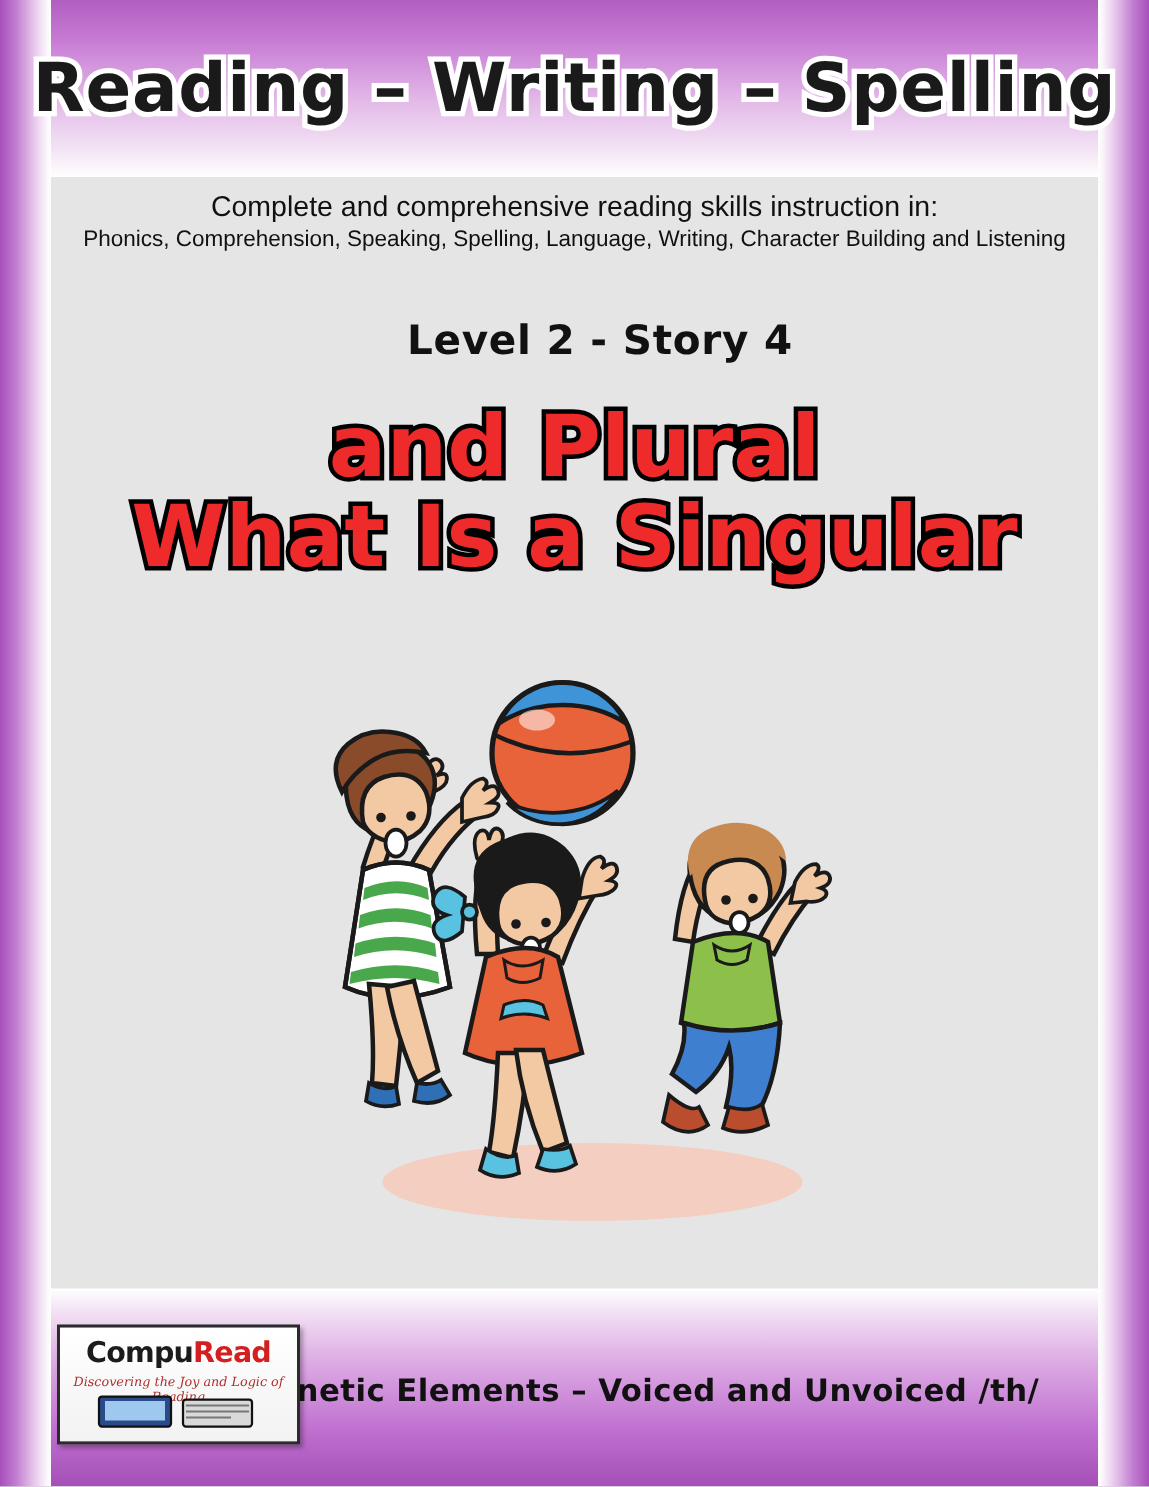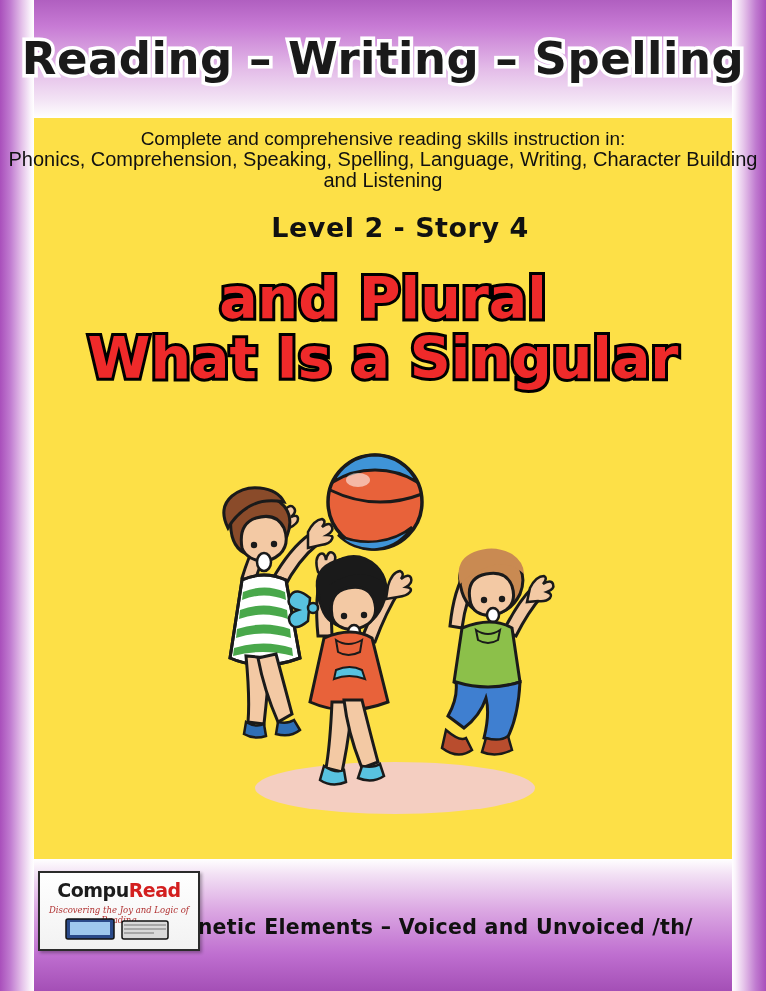--- a/index.html
+++ b/index.html
@@ -12,21 +12,21 @@
     height: 991px;
     font-family: "Liberation Sans", sans-serif;
     overflow: hidden;
   }
 
   .cover {
     position: relative;
     width: 766px;
     height: 991px;
     box-sizing: border-box;
-    background: #fde047;
+    background: #e5e5e5;
   }
 
   
   .frame-top {
     position: absolute;
     left: 0; top: 0;
     width: 766px; height: 118px;
     background: linear-gradient(to bottom, #b05fc0 0%, #c77ad4 22%, #e3bbe8 58%, #f3e4f5 85%, #ffffff 100%);
   }
   .frame-bottom {
@@ -72,21 +72,21 @@
     z-index: 5;
   }
   .subtitle-line1 {
     font-family: "Liberation Sans", sans-serif;
     font-size: 19px;
     color: #111111;
     line-height: 21px;
   }
   .subtitle-line2 {
     font-family: "Liberation Sans", sans-serif;
-    font-size: 20px;
+    font-size: 15px;
     color: #111111;
     line-height: 21px;
   }
 
   .level-line {
     position: absolute;
     left: 0; top: 212px;
     width: 766px;
     text-align: center;
     font-family: "DejaVu Sans", sans-serif;
@@ -139,21 +139,21 @@
     font-size: 20.5px;
     color: #111111;
     letter-spacing: 0.3px;
     padding-left: 80px;
   }
 
   
   .logo {
     position: absolute;
     left: 38px;
-    bottom: 40px;
+    bottom: 28px;
     width: 158px;
     height: 76px;
     background: linear-gradient(to bottom, #ffffff 0%, #f2f2f2 100%);
     border: 2px solid #2b2b2b;
     box-shadow: 2px 2px 3px rgba(0,0,0,0.3);
     z-index: 7;
     overflow: hidden;
   }
   .logo-wordmark {
     position: absolute;

